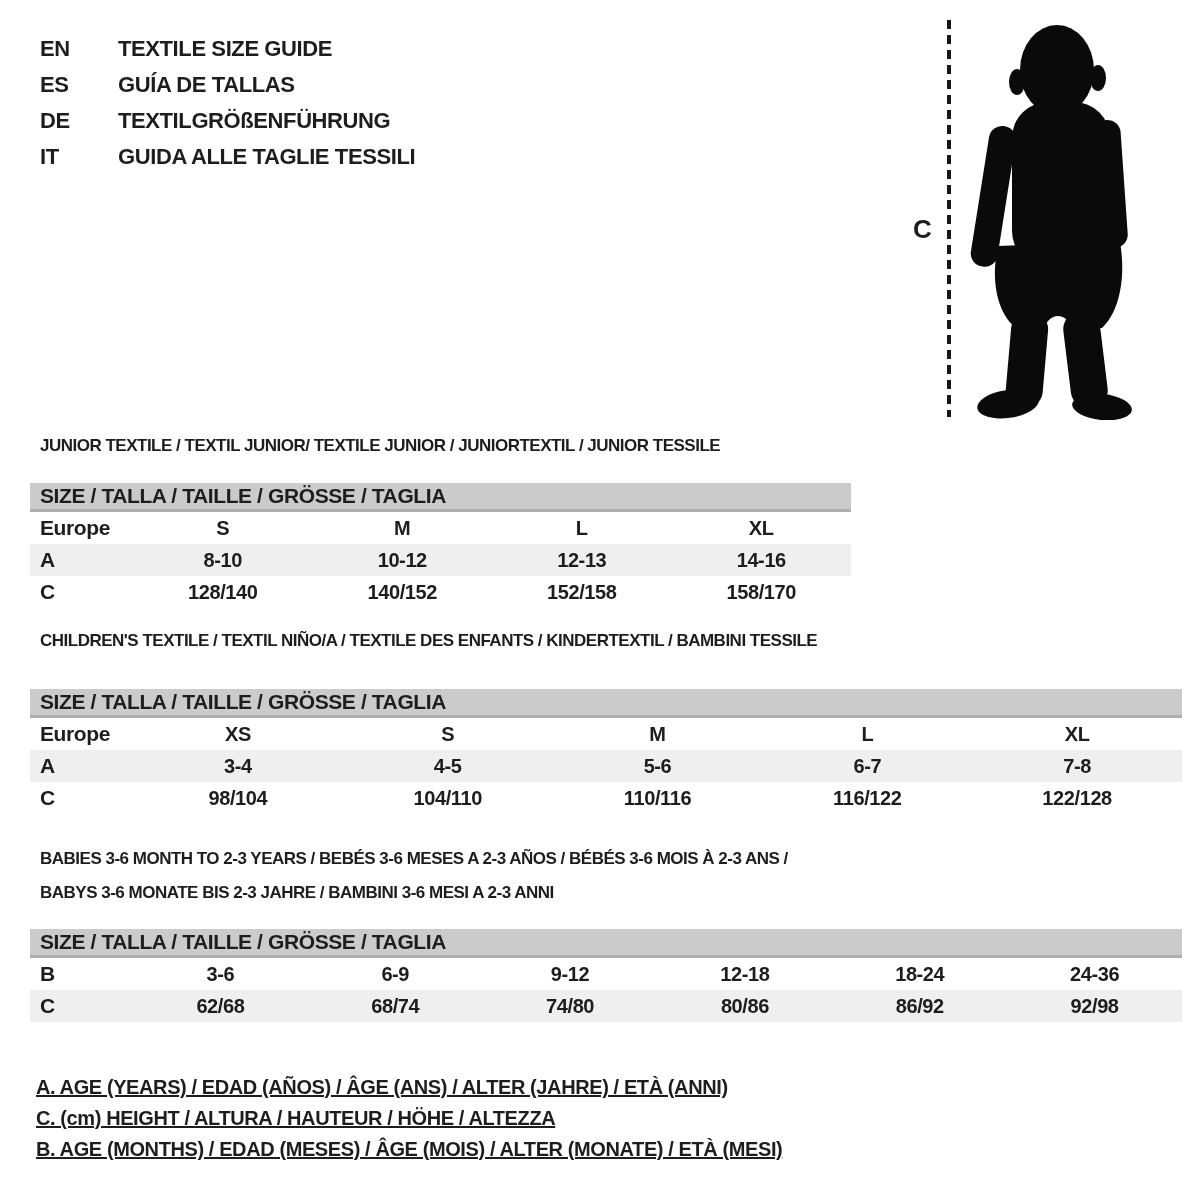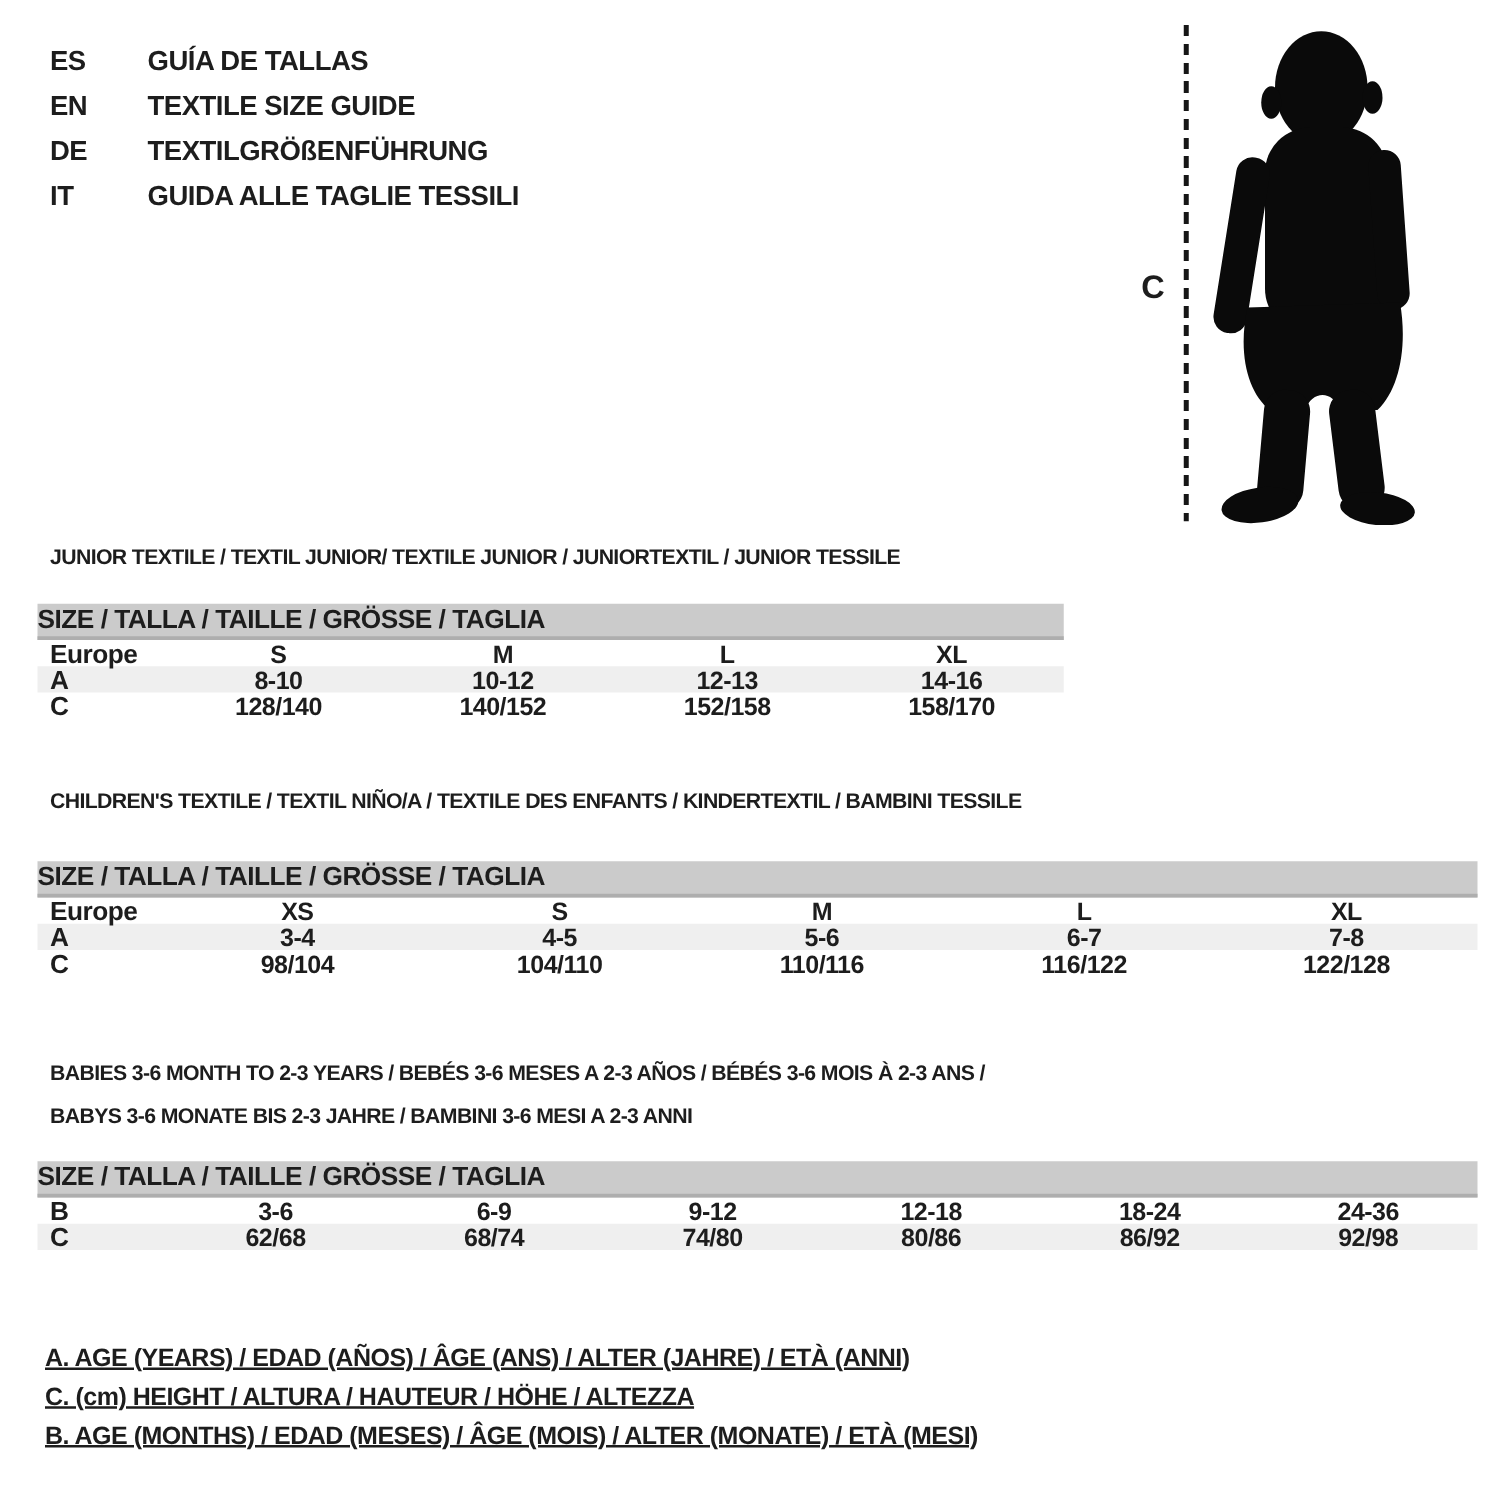--- a/index.html
+++ b/index.html
@@ -31,49 +31,49 @@
 
   
   .sec-title {
     left: 40px; font-size: 17px; font-weight: 700; letter-spacing: -0.5px; white-space: nowrap;
   }
 
   
   .tbl { left: 30px; }
   .tbl-bar {
     height: 26px; background: #cbcbcb; border-bottom: 3px solid #aeaeae;
-    display: flex; align-items: center; padding-left: 0;
+    display: flex; align-items: center; padding-left: 10px;
     font-size: 21px; font-weight: 700; letter-spacing: -0.4px;
   }
-  .trow { display: grid; height: 21px; align-items: center; }
+  .trow { display: grid; height: 32px; align-items: center; }
   .cols4 { grid-template-columns: 103px repeat(4, 1fr); }
   .cols5 { grid-template-columns: 103px repeat(5, 1fr); }
   .cols6 { grid-template-columns: 103px repeat(6, 1fr); }
   .trow .lbl { font-size: 21px; font-weight: 700; padding-left: 10px; letter-spacing: -0.4px; }
   .trow .val { font-size: 20px; font-weight: 700; text-align: center; letter-spacing: -0.4px; }
   .shade { background: #efefef; }
 
   
   .legend { left: 36px; top: 1072px; text-decoration: underline; }
   .legend-line {
     height: 31px; display: flex; align-items: center;
     font-size: 20px; font-weight: 700; letter-spacing: -0.4px; white-space: nowrap;
   }
 </style>
 </head>
 <body>
 
 <div class="lang-block abs">
   <div class="lang-row">
+    <span class="lang-code">EN</span>
+    <span class="lang-title">TEXTILE SIZE GUIDE</span>
+  </div>
+  <div class="lang-row">
     <span class="lang-code">ES</span>
     <span class="lang-title">GUÍA DE TALLAS</span>
-  </div>
-  <div class="lang-row">
-    <span class="lang-code">EN</span>
-    <span class="lang-title">TEXTILE SIZE GUIDE</span>
   </div>
   <div class="lang-row">
     <span class="lang-code">DE</span>
     <span class="lang-title">TEXTILGRÖßENFÜHRUNG</span>
   </div>
   <div class="lang-row">
     <span class="lang-code">IT</span>
     <span class="lang-title">GUIDA ALLE TAGLIE TESSILI</span>
   </div>
 </div>

